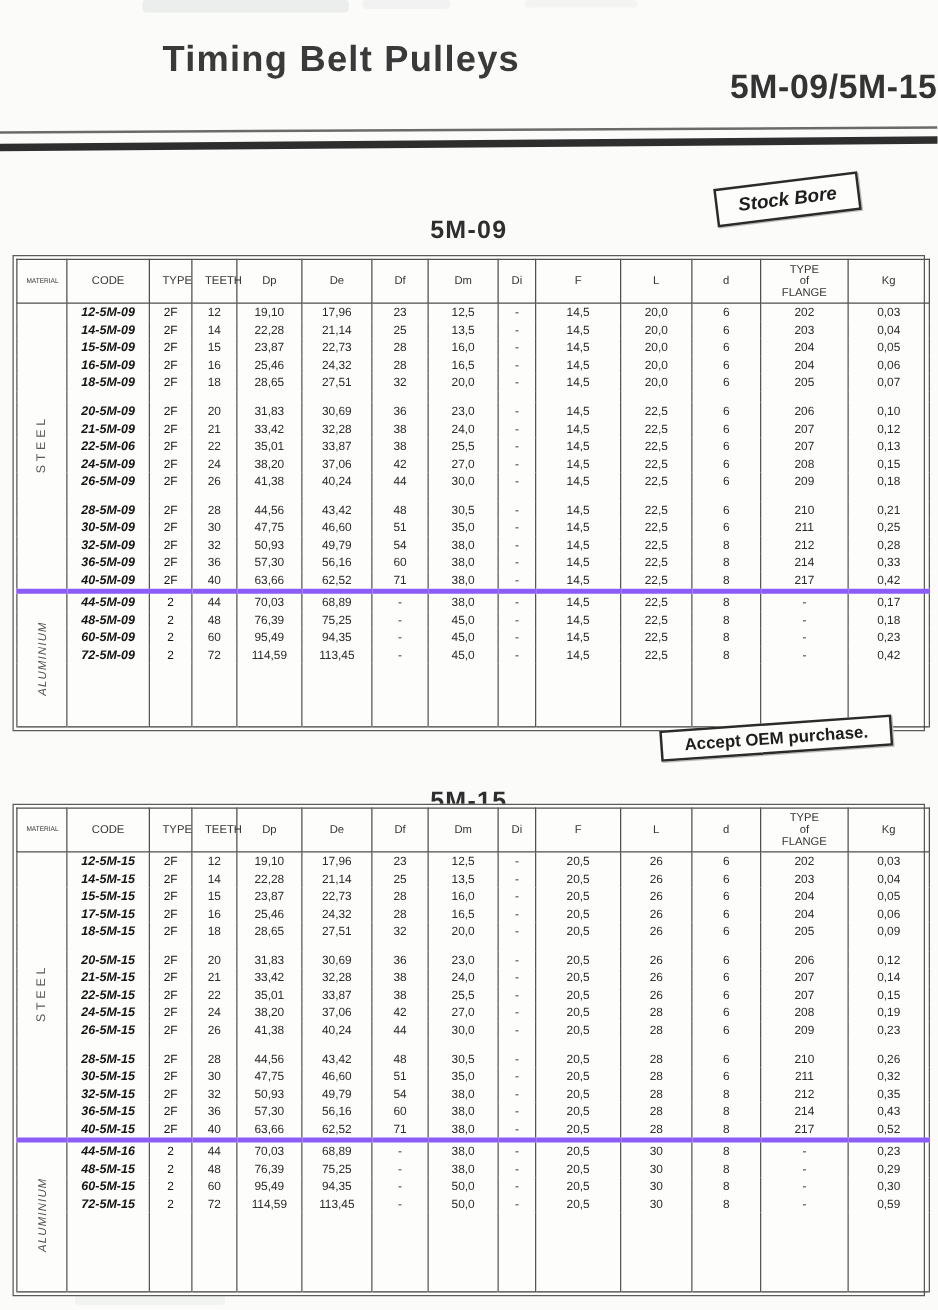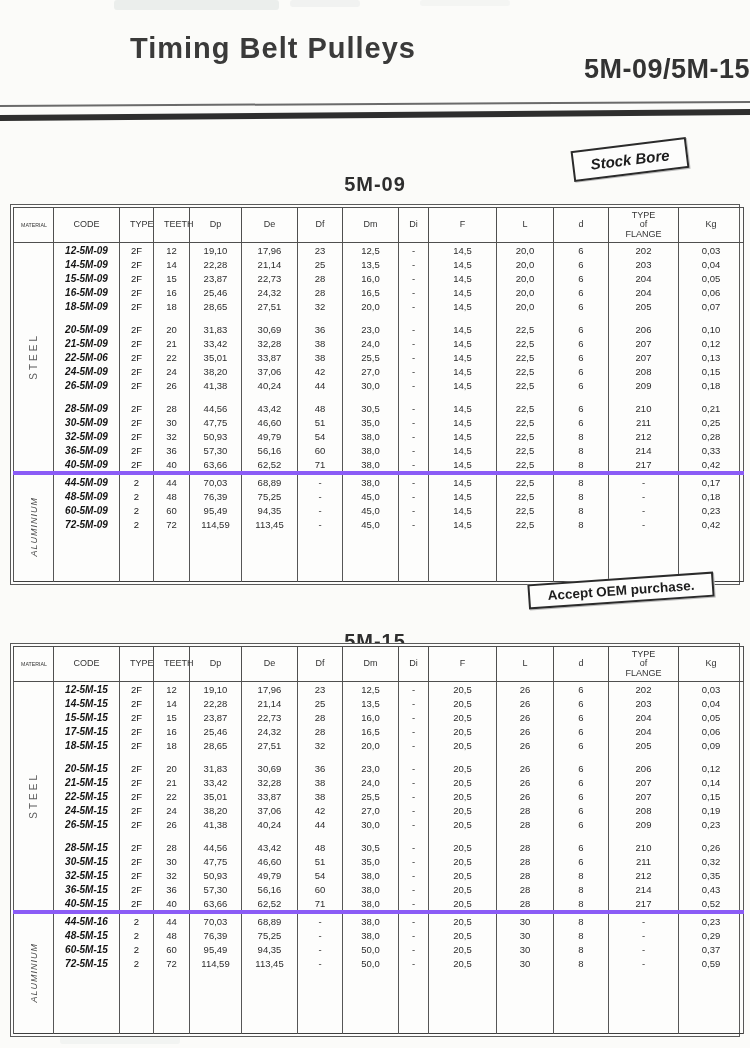--- a/index.html
+++ b/index.html
@@ -787,21 +787,21 @@
           <td class="c2">60</td>
           <td class="c3">95,49</td>
           <td class="c4">94,35</td>
           <td class="c5">-</td>
           <td class="c6">50,0</td>
           <td class="c7">-</td>
           <td class="c8">20,5</td>
           <td class="c9">30</td>
           <td class="c10">8</td>
           <td class="c11">-</td>
-          <td class="c12">0,37</td>
+          <td class="c12">0,30</td>
         </tr>
         <tr>
           <td class="c0">72-5M-15</td>
           <td class="c1">2</td>
           <td class="c2">72</td>
           <td class="c3">114,59</td>
           <td class="c4">113,45</td>
           <td class="c5">-</td>
           <td class="c6">50,0</td>
           <td class="c7">-</td>

